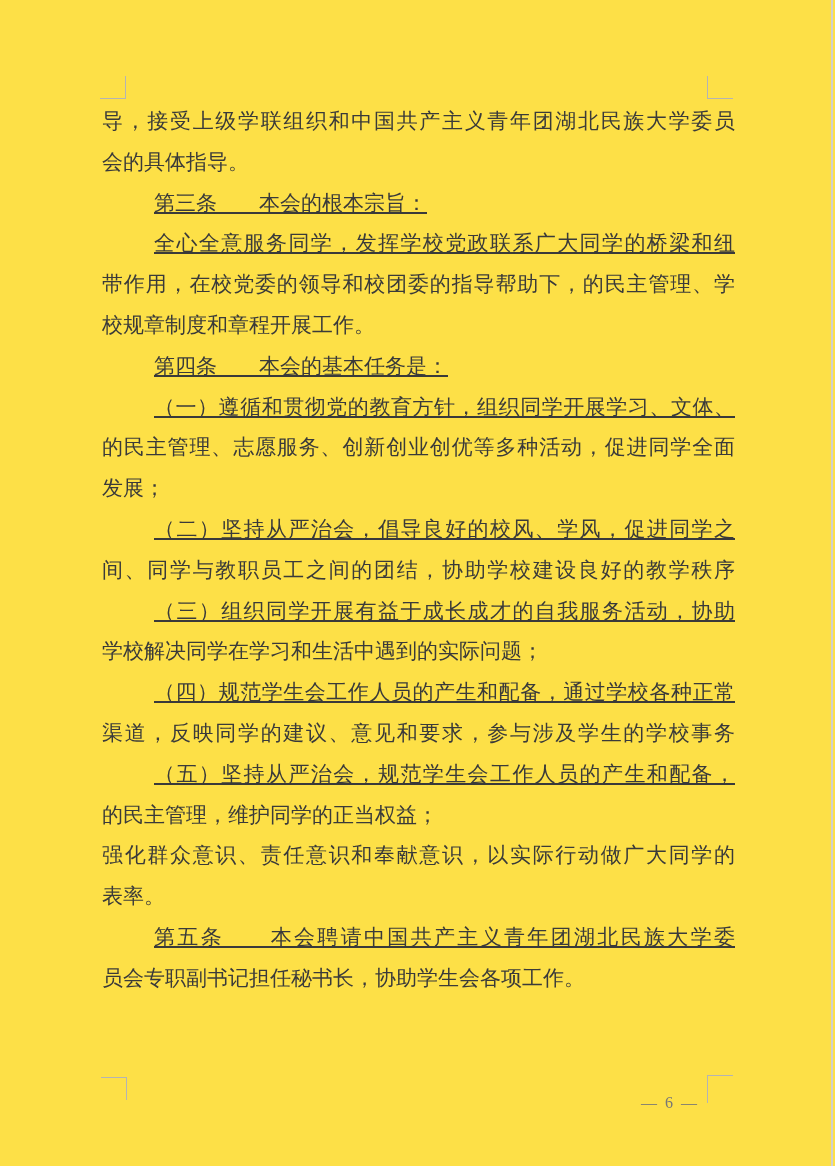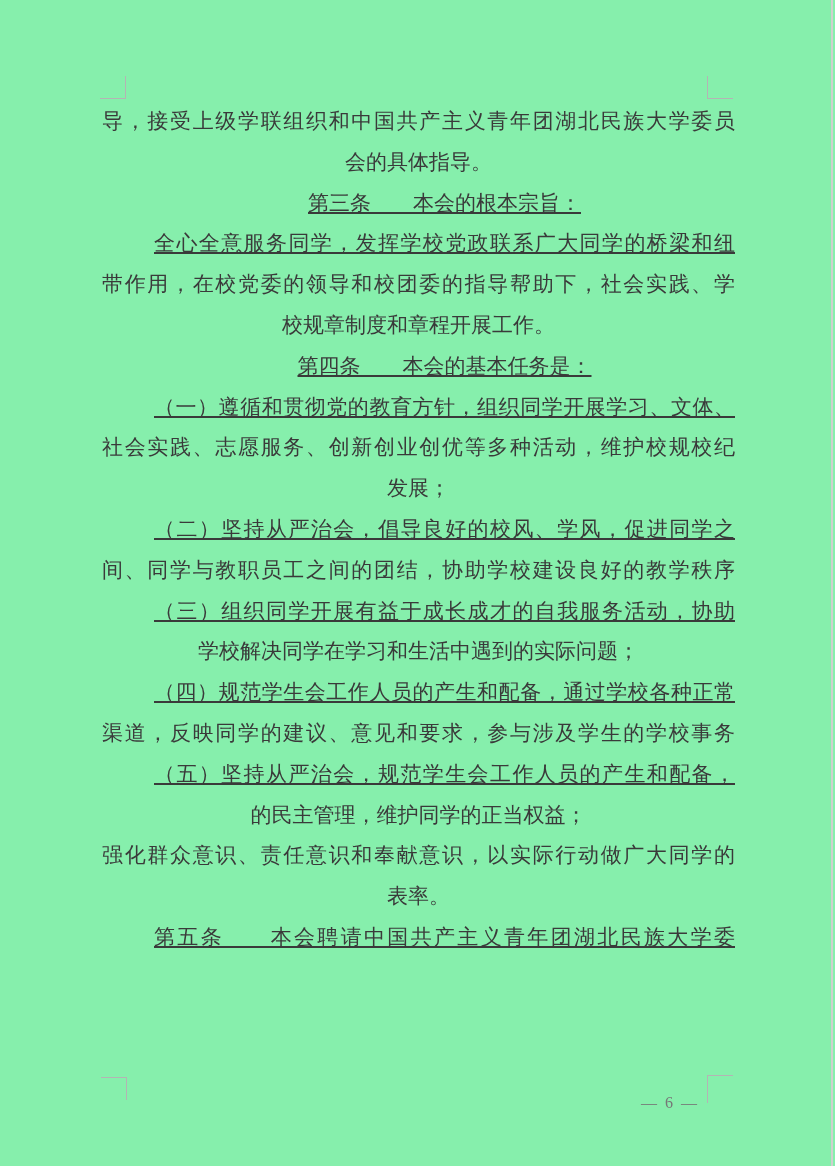--- a/index.html
+++ b/index.html
@@ -5,21 +5,21 @@
   html, body {
     margin: 0;
     padding: 0;
     background: #ffffff;
     font-family: "Liberation Serif", "DejaVu Serif", serif;
   }
   .page {
     position: relative;
     width: 835px;
     height: 1166px;
-    background: #86efac;
+    background: #fde047;
     overflow: hidden;
   }
   
   .edge-line {
     position: absolute;
     left: 831px;
     top: 0;
     width: 2px;
     height: 1166px;
     background: #cfcfcf;
@@ -39,21 +39,21 @@
     position: absolute;
     left: 102px;
     top: 101px;
     width: 633px;
     color: #3a3a3a;
     font-size: 21px;
   }
   .line {
     height: 40.8px;
     line-height: 40.8px;
-    text-align: center;
+    text-align: left;
     white-space: normal;
     overflow: hidden;
   }
   .line.ind { padding-left: 52px; text-decoration: underline; }
   .line.just {
     text-align: justify;
     text-align-last: justify;
   }
   
   .pagenum {
@@ -77,36 +77,37 @@
   <div class="mark tl"></div>
   <div class="mark tr"></div>
   <div class="mark bl"></div>
   <div class="mark br"></div>
 
   <div class="textcol">
       <div class="line just">导，接受上级学联组织和中国共产主义青年团湖北民族大学委员</div>
       <div class="line">会的具体指导。</div>
       <div class="line ind">第三条　　本会的根本宗旨：</div>
       <div class="line ind just">全心全意服务同学，发挥学校党政联系广大同学的桥梁和纽</div>
-      <div class="line just">带作用，在校党委的领导和校团委的指导帮助下，社会实践、学</div>
+      <div class="line just">带作用，在校党委的领导和校团委的指导帮助下，的民主管理、学</div>
       <div class="line">校规章制度和章程开展工作。</div>
       <div class="line ind">第四条　　本会的基本任务是：</div>
       <div class="line ind just">（一）遵循和贯彻党的教育方针，组织同学开展学习、文体、</div>
-      <div class="line just">社会实践、志愿服务、创新创业创优等多种活动，维护校规校纪</div>
+      <div class="line just">的民主管理、志愿服务、创新创业创优等多种活动，促进同学全面</div>
       <div class="line">发展；</div>
       <div class="line ind just">（二）坚持从严治会，倡导良好的校风、学风，促进同学之</div>
       <div class="line just">间、同学与教职员工之间的团结，协助学校建设良好的教学秩序</div>
       <div class="line ind just">（三）组织同学开展有益于成长成才的自我服务活动，协助</div>
       <div class="line">学校解决同学在学习和生活中遇到的实际问题；</div>
       <div class="line ind just">（四）规范学生会工作人员的产生和配备，通过学校各种正常</div>
       <div class="line just">渠道，反映同学的建议、意见和要求，参与涉及学生的学校事务</div>
       <div class="line ind just">（五）坚持从严治会，规范学生会工作人员的产生和配备，</div>
       <div class="line">的民主管理，维护同学的正当权益；</div>
       <div class="line just">强化群众意识、责任意识和奉献意识，以实际行动做广大同学的</div>
       <div class="line">表率。</div>
       <div class="line ind just">第五条　　本会聘请中国共产主义青年团湖北民族大学委</div>
+      <div class="line">员会专职副书记担任秘书长，协助学生会各项工作。</div>
     </div>
 
   <div class="pagenum">— 6 —</div>
 
   <div class="edge-line"></div>
 
 </div>
 
 </body></html>

